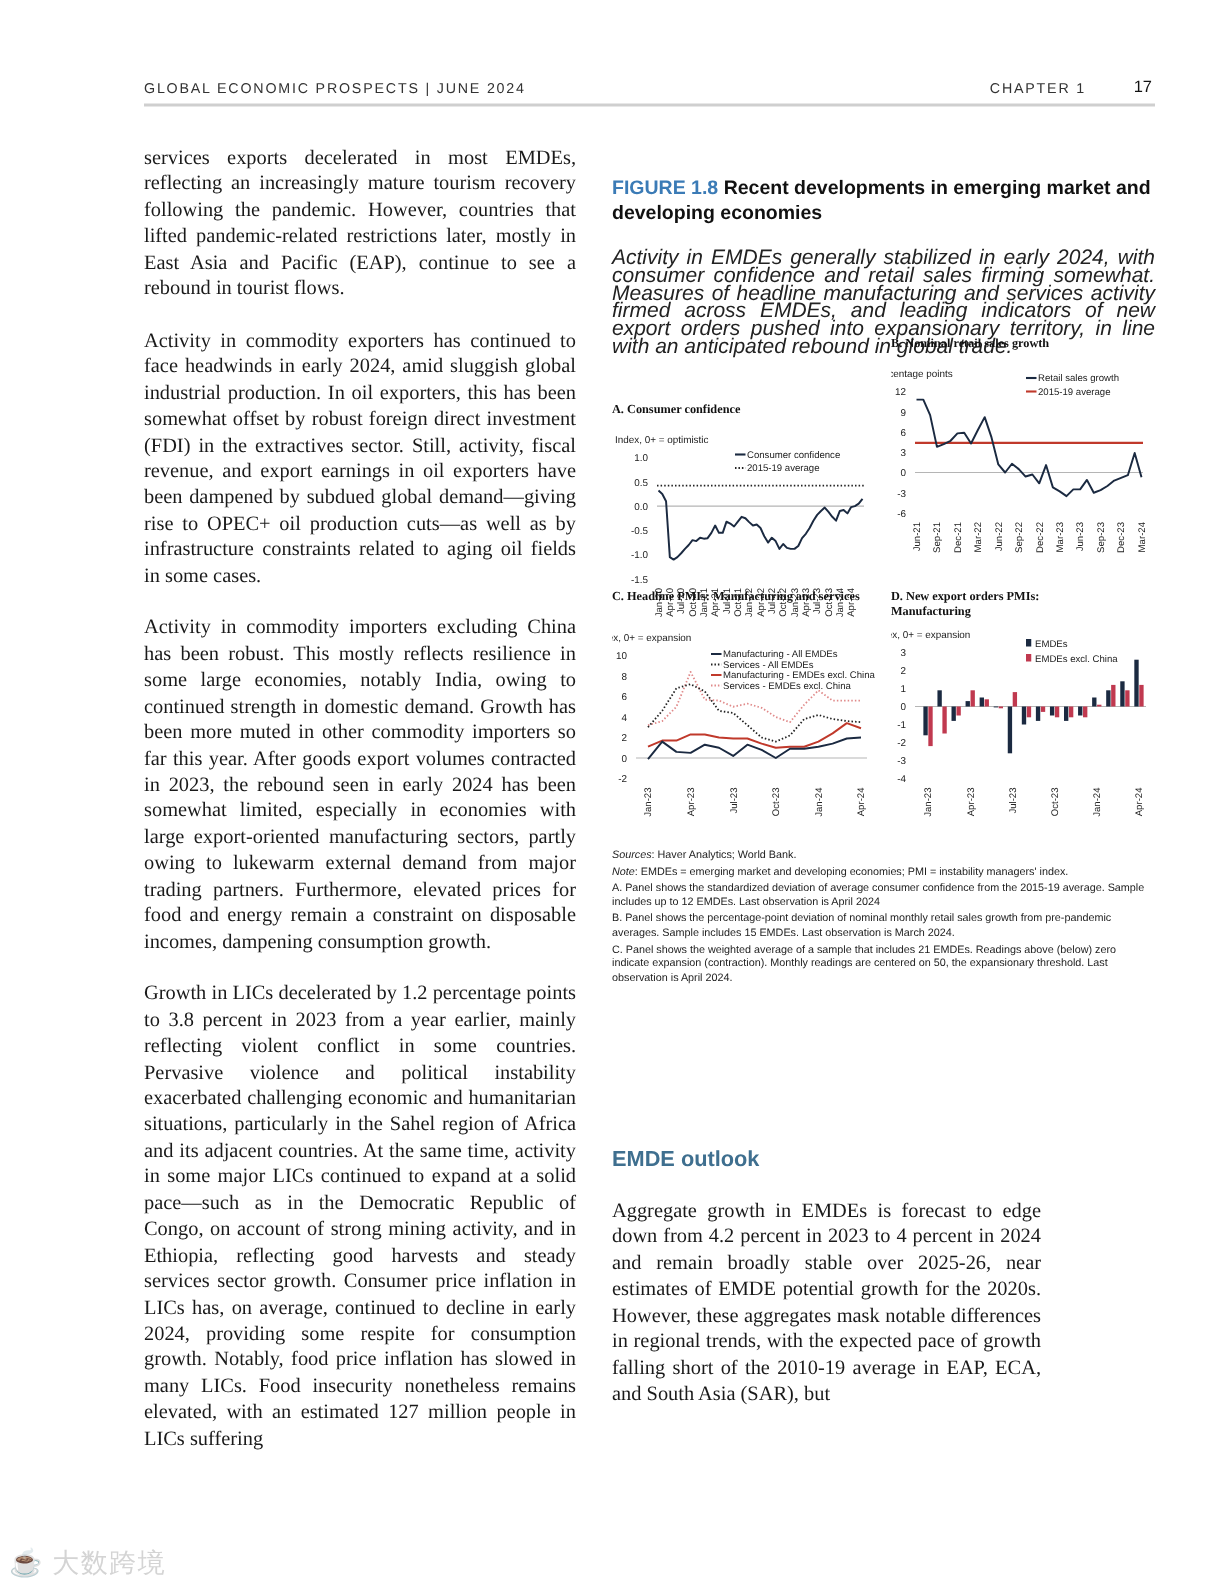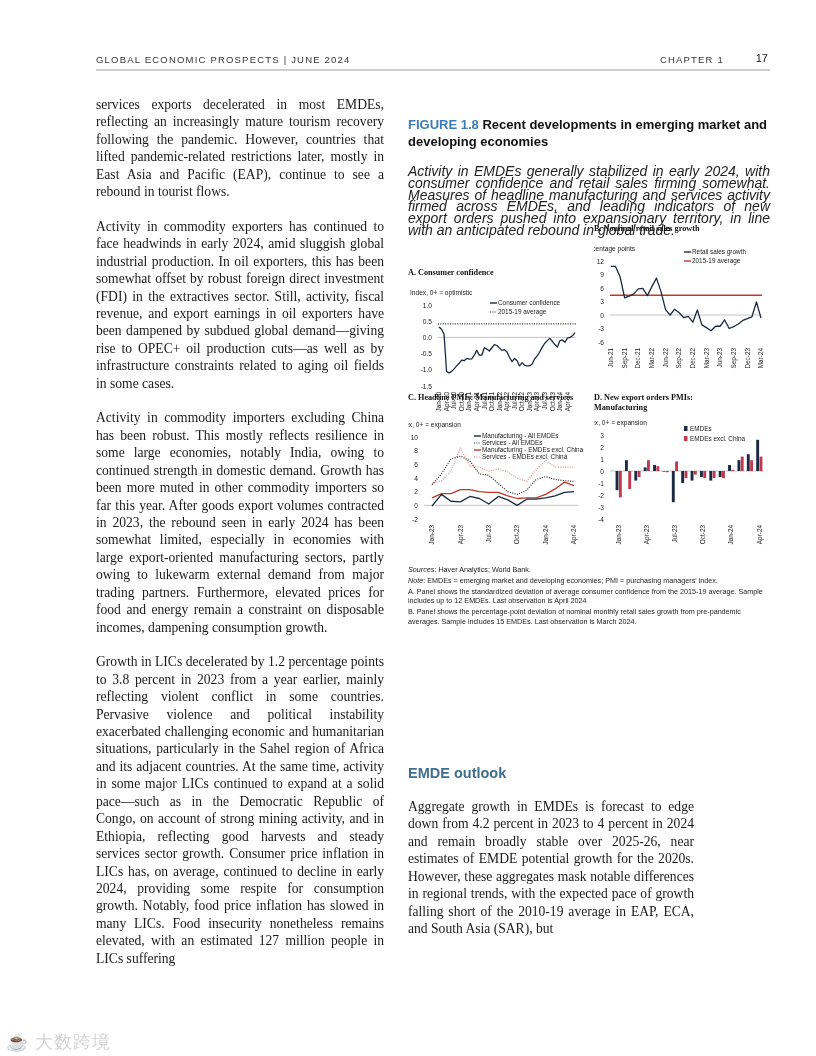--- a/index.html
+++ b/index.html
@@ -211,23 +211,24 @@
       <text x="0" y="0" font-size="6.4" font-family="&quot;Liberation Sans&quot;, sans-serif" fill="#222" text-anchor="end" transform="translate(167.5125,132) rotate(-90)">Apr-24</text>
       <rect x="90" y="33" width="3.5" height="5" fill="#1b2a41"></rect>
       <text x="96" y="38" font-size="6.4" font-family="&quot;Liberation Sans&quot;, sans-serif" fill="#222">EMDEs</text>
       <rect x="90" y="43" width="3.5" height="5" fill="#c0394f"></rect>
       <text x="96" y="48" font-size="6.4" font-family="&quot;Liberation Sans&quot;, sans-serif" fill="#222">EMDEs excl. China</text>
     </svg>
 </div>
 
 <div class="notes">
   <p><i>Sources</i>: <span>Haver Analytics; World Bank.</span></p>
-  <p><i>Note</i>: <span>EMDEs = emerging market and developing economies; PMI = purchasing managers' index.</span></p>
+  <p><i>Note</i>: <span>EMDEs = emerging market and developing economies; PMI = instability managers' index.</span></p>
   <p>A. Panel shows the standardized deviation of average consumer confidence from the 2015-19 average. Sample includes up to 12 EMDEs. Last observation is April 2024</p>
   <p>B. Panel shows the percentage-point deviation of nominal monthly retail sales growth from pre-pandemic averages. Sample includes 15 EMDEs. Last observation is March 2024.</p>
+  <p>C. Panel shows the weighted average of a sample that includes 21 EMDEs. Readings above (below) zero indicate expansion (contraction). Monthly readings are centered on 50, the expansionary threshold. Last observation is April 2024.</p>
 </div>
 
 <div class="col-right-body">
   <h3 class="section-heading">EMDE outlook</h3>
   <p class="para">Aggregate growth in EMDEs is forecast to edge down from 4.2 percent in 2023 to 4 percent in 2024 and remain broadly stable over 2025-26, near estimates of EMDE potential growth for the 2020s. However, these aggregates mask notable differences in regional trends, with the expected pace of growth falling short of the 2010-19 average in EAP, ECA, and South Asia (SAR), but</p>
 </div>
 
 <div class="watermark">☕ 大数跨境</div>
 
 </body></html>

